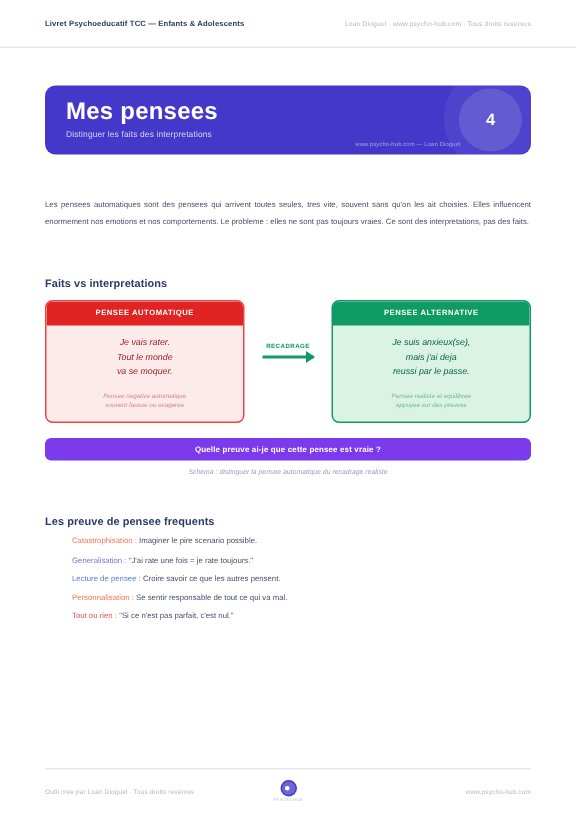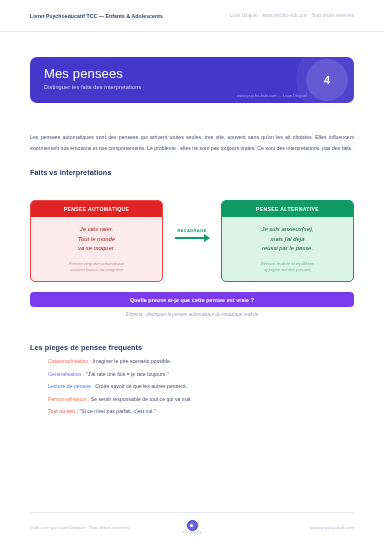--- a/index.html
+++ b/index.html
@@ -84,22 +84,22 @@
     top: -14px;
     width: 72px;
     height: 72px;
     border-radius: 50%;
     background: rgba(255,255,255,.06);
   }
   .hero-title {
     position: relative;
     z-index: 2;
     color: #ffffff;
-    font-size: 13px;
-    font-weight: normal;
+    font-size: 16px;
+    font-weight: bold;
     letter-spacing: .15px;
     margin: 0 0 3px 0;
   }
   .hero-sub {
     position: relative;
     z-index: 2;
     color: #d9d6f5;
     font-size: 5.6px;
     letter-spacing: .1px;
   }
@@ -314,21 +314,21 @@
     <div class="hero-circle">
       <span class="hero-circle-num">4</span>
     </div>
     <div class="hero-title">Mes pensees</div>
     <div class="hero-sub">Distinguer les faits des interpretations</div>
     <div class="hero-foot">www.psycho-hub.com — Loan Dioguel</div>
   </div>
 
   <div class="body-text" style="top:132px">Les pensees automatiques sont des pensees qui arrivent toutes seules, tres vite, souvent sans qu'on les ait choisies. Elles influencent enormement nos emotions et nos comportements. Le probleme : elles ne sont pas toujours vraies. Ce sont des interpretations, pas des faits.</div>
 
-  <div class="section-title" style="top:168px">Faits vs interpretations</div>
+  <div class="section-title" style="top:184px">Faits vs interpretations</div>
 
   <div class="diagram">
     <div class="cards-row">
 
       <div class="tcard tcard-red">
         <div class="tcard-head head-red">PENSEE AUTOMATIQUE</div>
         <div class="tcard-body">
           <div class="quote quote-red">Je vais rater.<br>Tout le monde<br>va se moquer.</div>
           <div class="note note-red">Pensee negative automatique<br>souvent fausse ou exageree</div>
         </div>
@@ -346,21 +346,21 @@
           <div class="note note-green">Pensee realiste et equilibree<br>appuyee sur des preuves</div>
         </div>
       </div>
 
     </div>
 
     <div class="qbar">Quelle preuve ai-je que cette pensee est vraie ?</div>
     <div class="caption">Schema : distinguer la pensee automatique du recadrage realiste</div>
   </div>
 
-  <div class="section-title" style="top:343px">Les pieges de pensee frequents</div>
+  <div class="section-title" style="top:343px">Les preuve de pensee frequents</div>
   <div class="traps">
       <div class="trap-item"><span class="trap-label" style="color: rgb(244, 116, 94);">Catastrophisation :</span><span> Imaginer le pire scenario possible.</span></div>
       <div class="trap-item"><span class="trap-label" style="color: rgb(139, 111, 214);">Generalisation :</span><span> "J'ai rate une fois = je rate toujours."</span></div>
       <div class="trap-item"><span class="trap-label" style="color: rgb(91, 127, 212);">Lecture de pensee :</span><span> Croire savoir ce que les autres pensent.</span></div>
       <div class="trap-item"><span class="trap-label" style="color: rgb(242, 121, 79);">Personnalisation :</span><span> Se sentir responsable de tout ce qui va mal.</span></div>
       <div class="trap-item"><span class="trap-label" style="color: rgb(236, 82, 82);">Tout ou rien :</span><span> "Si ce n'est pas parfait, c'est nul."</span></div>
     </div>
 
   <div class="footer">
     <div class="footer-left">Outil cree par Loan Dioguel · Tous droits reserves</div>

